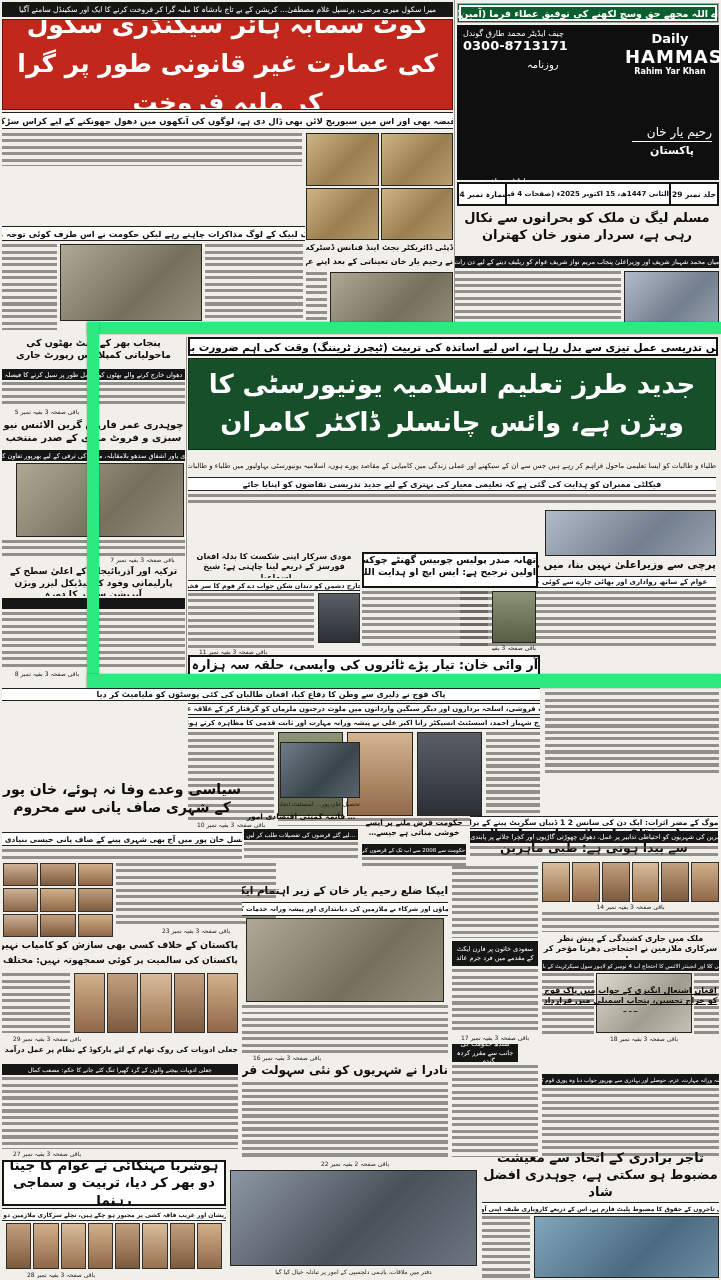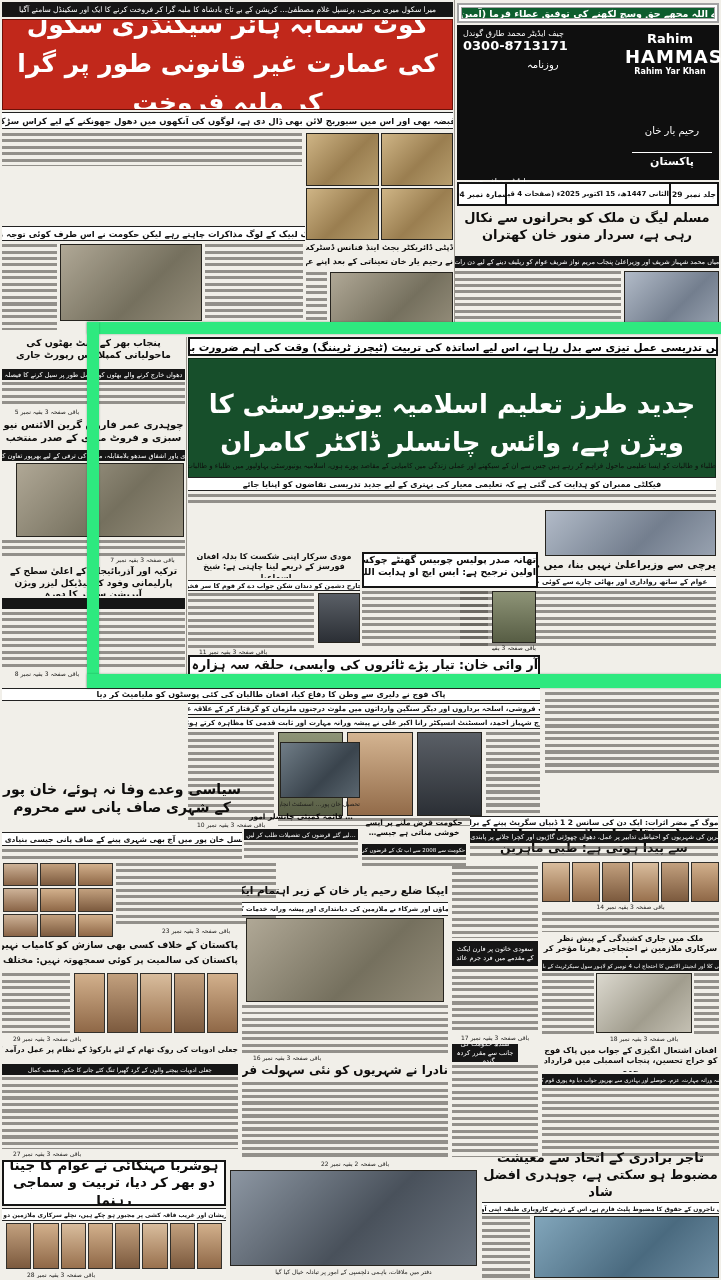--- a/index.html
+++ b/index.html
@@ -34,21 +34,21 @@
   .faces .face:nth-child(3n){background:linear-gradient(180deg,#d9bd9d,#99714e);}
   .grid9{display:grid;grid-template-columns:repeat(3,1fr);grid-template-rows:repeat(3,1fr);gap:2px;}
   .grid9 .face{border:1px solid #33302b;}
   .grid9 .face:nth-child(even){background:linear-gradient(180deg,#c2a07e,#7c5a3e);}
   .grid9 .face:nth-child(3n){background:linear-gradient(180deg,#cdb297,#8a6547);}
   .cap{font-size:6px;color:#1c1b19;text-align:center;white-space:nowrap;overflow:hidden;}
   .vrule{background:#9a968e;}
   .hi{background:#2ee97f;box-shadow:0 0 2px rgba(10,90,40,.4);}
   
   .mast-black{background:#0f0f0f;color:#fff;}
-  .motto{background:#0d5e2e;color:#fff;border:5px solid #a3a3a3;outline:2px solid #fff;outline-offset:-4px;
+  .motto{background:#0d5e2e;color:#fff;border:1px solid #a3a3a3;outline:2px solid #fff;outline-offset:-4px;
          display:flex;align-items:center;justify-content:center;font-weight:bold;font-size:9.5px;white-space:nowrap;overflow:hidden;}
   .redbanner{background:#c1281b;color:#fff;border:1px solid #6d1008;display:flex;align-items:center;justify-content:center;
              text-align:center;font-weight:bold;overflow:hidden;}
   .greenhead{background:#174f2b;color:#fff;border:1px solid #0b2c17;display:flex;align-items:center;justify-content:center;
              text-align:center;font-weight:bold;overflow:hidden;}
   .datebar{background:#fff;border:2px solid #141414;display:flex;align-items:stretch;font-weight:bold;color:#101010;}
   .datebar>div{display:flex;align-items:center;justify-content:center;overflow:hidden;white-space:nowrap;}
   .ltr{direction:ltr;}
 </style>
 </head>
@@ -57,33 +57,33 @@
 <div class="page">
 
   <div class="abs bstrip" style="left:2px;top:2px;width:451px;height:15px;font-size:7.5px;">میرا سکول میری مرضی، پرنسپل غلام مصطفیٰ… کرپشن کے بے تاج بادشاہ کا ملبہ گرا کر فروخت کرنے کا ایک اور سکینڈل سامنے آگیا</div>
   <div class="abs redbanner" style="left:2px;top:19px;width:451px;height:91px;font-size:25px;line-height:1.55;">کوٹ سمابہ ہائر سیکنڈری سکول کی عمارت غیر قانونی طور پر گرا کر ملبہ فروخت</div>
   <div class="abs wstrip" style="left:2px;top:112px;width:451px;height:17px;font-size:8.5px;">عرصہ دراز سے اس جگہ قبضہ بھی اور اس میں سیوریج لائن بھی ڈال دی ہے، لوگوں کی آنکھوں میں دھول جھونکنے کے لیے کراس سڑک کی تعمیر شروع کر دی</div>
 
   <div class="abs vrule" style="left:454px;top:0;width:1px;height:330px;"></div>
   <div class="abs motto" style="left:457px;top:3px;width:262px;height:20px;">اے اللہ مجھے حق وسچ لکھنے کی توفیق عطاء فرما (آمین)</div>
   <div class="abs mast-black" style="left:457px;top:25px;width:262px;height:155px;">
     <div class="abs" style="left:168px;top:6px;width:90px;text-align:center;">
-      <div style="font-size:13px;font-weight:bold;">Rahim</div>
+      <div style="font-size:13px;font-weight:bold;">Daily</div>
       <div style="font-size:18px;font-weight:bold;letter-spacing:1px;" class="ltr">HAMMAS</div>
       <div style="font-size:8px;font-weight:bold;" class="ltr">Rahim Yar Khan</div>
     </div>
     <div class="abs" style="left:6px;top:4px;width:120px;text-align:left;">
       <div style="font-size:8px;">چیف ایڈیٹر محمد طارق گوندل</div>
       <div class="ltr" style="font-size:13px;font-weight:bold;">0300-8713171</div>
     </div>
     <div class="abs" style="left:70px;top:34px;width:130px;text-align:left;">
       <div style="font-size:10px;">روزنامہ</div>
     </div>
     <div class="abs" style="left:175px;top:100px;width:80px;text-align:center;">
-      <div style="font-size:10px;border-bottom:1px solid #fff;padding-bottom:16px;">رحیم یار خان</div>
+      <div style="font-size:12px;border-bottom:1px solid #fff;padding-bottom:2px;text-align:right;">رحیم یار خان</div>
       <div style="font-size:11px;font-weight:bold;padding-top:2px;">پاکستان</div>
     </div>
     <div class="abs" style="left:6px;top:118px;width:110px;text-align:left;margin-top:34px;">
       <div style="font-size:8px;">ایڈیٹر مظفر حسین</div>
       <div class="ltr" style="font-size:11px;font-weight:bold;">0302-3788069</div>
     </div>
   </div>
   <div class="abs datebar" style="left:457px;top:182px;width:262px;height:24px;">
     <div style="width:46px;border-left:2px solid #141414;font-size:7.5px;">جلد نمبر 29</div>
     <div style="flex:1;font-size:7px;">بدھ 21 ربیع الثانی 1447ھ، 15 اکتوبر 2025ء (صفحات 4 قیمت 15 روپے)</div>
@@ -107,21 +107,21 @@
     <div class="ph ph-sepia"></div>
     <div class="ph ph-sepia"></div>
     <div class="ph ph-sepia"></div>
   </div>
   <div class="abs hl" style="left:306px;top:243px;width:147px;height:13px;font-size:8px;white-space:nowrap;">ڈپٹی ڈائریکٹر بجٹ اینڈ فنانس ڈسٹرکٹ ایجوکیشن اتھارٹی مشتاق احمد گل</div>
   <div class="abs hl" style="left:306px;top:257px;width:147px;height:13px;font-size:8px;white-space:nowrap;">نے رحیم یار خان تعیناتی کے بعد اپنے عہدے کا چارج سنبھال لیا</div>
   <div class="abs tx" style="left:306px;top:272px;width:21px;height:58px;"></div>
   <div class="abs ph ph-people" style="left:330px;top:272px;width:123px;height:58px;"></div>
 
   <div class="abs box" style="left:188px;top:337px;width:530px;height:19px;display:flex;align-items:center;justify-content:center;font-weight:bold;font-size:10.5px;white-space:nowrap;overflow:hidden;">دنیا بھر میں تدریسی عمل تیزی سے بدل رہا ہے، اس لیے اساتذہ کی تربیت (ٹیچرز ٹریننگ) وقت کی اہم ضرورت بن چکی ہے</div>
-  <div class="abs greenhead" style="left:188px;top:358px;width:528px;height:132px;font-size:26px;line-height:1.45;">جدید طرز تعلیم اسلامیہ یونیورسٹی کا ویژن ہے، وائس چانسلر ڈاکٹر کامران</div>
+  <div class="abs greenhead" style="left:188px;top:358px;width:528px;height:92px;font-size:26px;line-height:1.45;">جدید طرز تعلیم اسلامیہ یونیورسٹی کا ویژن ہے، وائس چانسلر ڈاکٹر کامران</div>
   <div class="abs hl" style="left:188px;top:462px;width:528px;height:13px;font-size:7px;font-weight:normal;white-space:nowrap;">طلباء و طالبات کو ایسا تعلیمی ماحول فراہم کر رہے ہیں جس سے ان کے سیکھنے اور عملی زندگی میں کامیابی کے مقاصد پورے ہوں، اسلامیہ یونیورسٹی بہاولپور میں طلباء و طالبات کو جدید تدریسی طریقوں سے روشناس کرایا جا رہا ہے</div>
   <div class="abs wstrip" style="left:188px;top:477px;width:528px;height:14px;font-size:8px;">فیکلٹی ممبران کو ہدایت کی گئی ہے کہ تعلیمی معیار کی بہتری کے لیے جدید تدریسی تقاضوں کو اپنایا جائے</div>
   <div class="abs tx" style="left:188px;top:494px;width:528px;height:12px;"></div>
 
   <div class="abs vrule" style="left:186px;top:337px;width:1px;height:352px;"></div>
   <div class="abs hl" style="left:2px;top:337px;width:183px;height:30px;font-size:9.5px;">پنجاب بھر کے اینٹ بھٹوں کی ماحولیاتی کمپلائنس رپورٹ جاری</div>
   <div class="abs bstrip" style="left:2px;top:369px;width:183px;height:11px;font-size:6.5px;">دھواں خارج کرنے والے بھٹوں کو مکمل طور پر سیل کرنے کا فیصلہ</div>
   <div class="abs tx" style="left:2px;top:382px;width:183px;height:26px;"></div>
   <div class="abs cap" style="left:2px;top:408px;width:90px;height:8px;">باقی صفحہ 3 بقیہ نمبر 5</div>
   <div class="abs hl" style="left:2px;top:418px;width:183px;height:30px;font-size:10px;">چوہدری عمر فاروق گرین الائنس نیو سبزی و فروٹ منڈی کے صدر منتخب</div>
@@ -181,21 +181,21 @@
   <div class="abs hl" style="left:362px;top:818px;width:104px;height:24px;font-size:7.5px;">حکومت قرض ملنے پر ایسے خوشی مناتی ہے جیسے…</div>
   <div class="abs bstrip" style="left:362px;top:844px;width:104px;height:11px;font-size:5.5px;">قائد حزب اختلاف نے حکومت سے 2008 سے اب تک کے قرضوں کی تفصیل طلب کر لی</div>
   <div class="abs tx" style="left:362px;top:857px;width:104px;height:12px;"></div>
 
   <div class="abs hl" style="left:2px;top:780px;width:240px;height:50px;font-size:14px;font-weight:900;">سیاسی وعدے وفا نہ ہوئے، خان پور کے شہری صاف پانی سے محروم</div>
   <div class="abs wstrip" style="left:2px;top:832px;width:240px;height:14px;font-size:7.5px;">پسماندہ ترین یونین کونسل خان پور میں آج بھی شہری پینے کے صاف پانی جیسی بنیادی سہولت سے محروم ہیں</div>
   <div class="abs tx" style="left:2px;top:849px;width:240px;height:11px;"></div>
 
   <div class="abs ph ph-dark" style="left:280px;top:742px;width:80px;height:56px;"></div>
   <div class="abs cap" style="left:280px;top:800px;width:80px;height:8px;">تحصیل خان پور… اسسٹنٹ انچارج اکرم علی</div>
-  <div class="abs hl" style="left:244px;top:812px;width:114px;height:15px;font-size:7.5px;white-space:nowrap;">… قائمہ کمیٹی چانسلر امور</div>
+  <div class="abs hl" style="left:244px;top:812px;width:114px;height:15px;font-size:7.5px;white-space:nowrap;">… قائمہ کمیٹی اقتصادی امور</div>
   <div class="abs bstrip" style="left:244px;top:829px;width:114px;height:11px;font-size:6px;">…لیے گئے قرضوں کی تفصیلات طلب کر لیں</div>
   <div class="abs tx" style="left:244px;top:842px;width:114px;height:18px;"></div>
 
   <div class="abs grid9" style="left:3px;top:863px;width:110px;height:74px;">
     <div class="face"></div>
     <div class="face"></div>
     <div class="face"></div>
     <div class="face"></div>
     <div class="face"></div>
     <div class="face"></div>
@@ -246,21 +246,21 @@
     <div class="face"></div>
   </div>
   <div class="abs cap" style="left:542px;top:903px;width:177px;height:8px;">باقی صفحہ 3 بقیہ نمبر 14</div>
   <div class="abs tx" style="left:542px;top:912px;width:177px;height:20px;"></div>
   <div class="abs hl" style="left:542px;top:934px;width:177px;height:24px;font-size:8px;">ملک میں جاری کشیدگی کے پیش نظر سرکاری ملازمین نے احتجاجی دھرنا مؤخر کر دیا</div>
   <div class="abs bstrip" style="left:542px;top:960px;width:177px;height:11px;font-size:5.5px;">ایپکا، ایجی کلا اور انجینئر الائنس کا احتجاج اب 4 نومبر کو لاہور سول سیکرٹریٹ کے باہر ہو گا</div>
   <div class="abs tx" style="left:542px;top:973px;width:52px;height:62px;"></div>
   <div class="abs ph ph-white" style="left:596px;top:973px;width:96px;height:60px;"></div>
   <div class="abs tx" style="left:694px;top:973px;width:25px;height:62px;"></div>
   <div class="abs cap" style="left:596px;top:1035px;width:96px;height:8px;">باقی صفحہ 3 بقیہ نمبر 18</div>
-  <div class="abs hl" style="left:542px;top:1046px;width:177px;height:26px;font-size:8px;">افغان اشتعال انگیزی کے جواب میں پاک فوج کو خراج تحسین، پنجاب اسمبلی میں قرارداد جمع</div>
+  <div class="abs hl" style="left:542px;top:986px;width:177px;height:26px;font-size:8px;text-decoration:underline;">افغان اشتعال انگیزی کے جواب میں پاک فوج کو خراج تحسین، پنجاب اسمبلی میں قرارداد جمع</div>
   <div class="abs bstrip" style="left:542px;top:1074px;width:177px;height:11px;font-size:5.5px;">پاک فوج نے جس پیشہ ورانہ مہارت، عزم، حوصلے اور بہادری سے بھرپور جواب دیا وہ پوری قوم کے لیے باعث فخر ہے</div>
   <div class="abs tx" style="left:542px;top:1088px;width:177px;height:68px;"></div>
 
   <div class="abs box hl" style="left:2px;top:1160px;width:224px;height:46px;font-size:13.5px;font-weight:900;display:flex;align-items:center;justify-content:center;">ہوشربا مہنگائی نے عوام کا جینا دو بھر کر دیا، تربیت و سماجی رہنما</div>
   <div class="abs wstrip" style="left:2px;top:1208px;width:224px;height:13px;font-size:6px;">بازار سنسان، دکانیں خالی، مزدور پریشان اور غریب فاقہ کشی پر مجبور ہو چکے ہیں، نچلے سرکاری ملازمین دو وقت کی روٹی کے لیے ترس رہے ہیں</div>
   <div class="abs faces" style="left:6px;top:1223px;width:216px;height:46px;">
     <div class="face"></div>
     <div class="face"></div>
     <div class="face"></div>
     <div class="face"></div>

